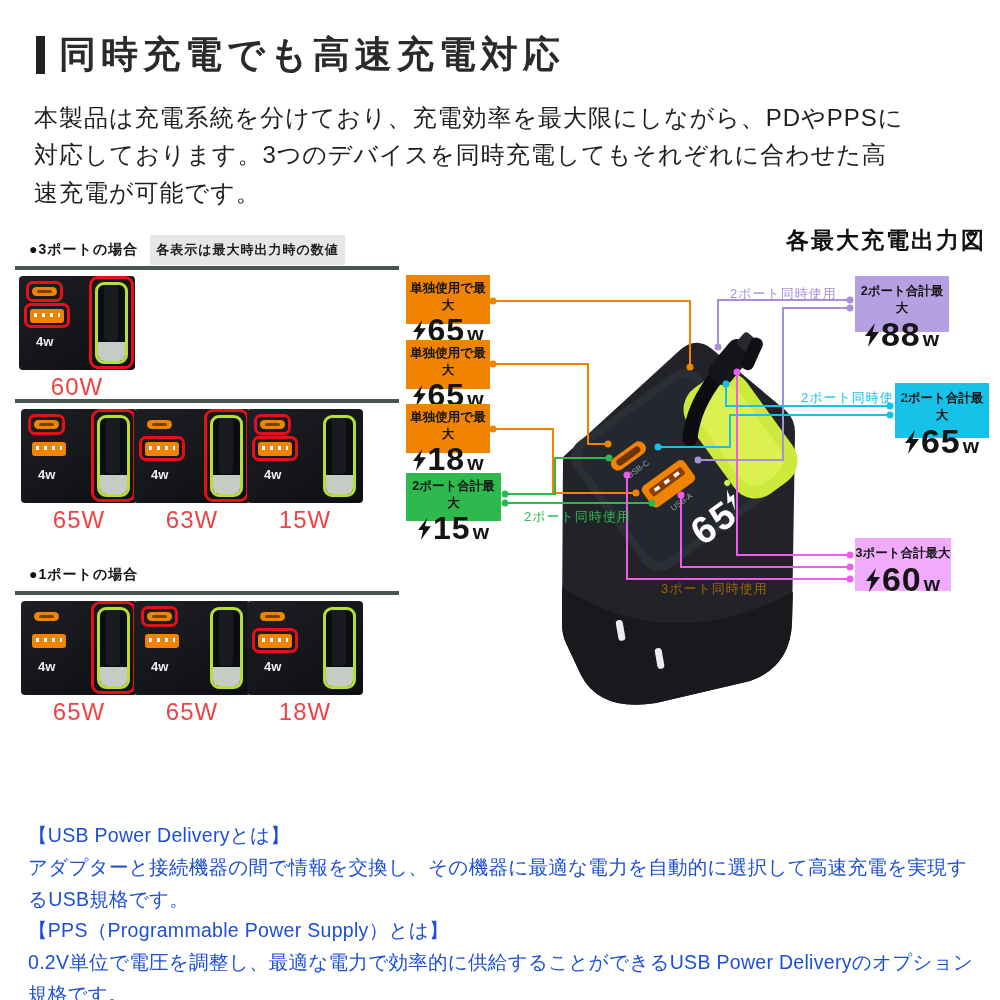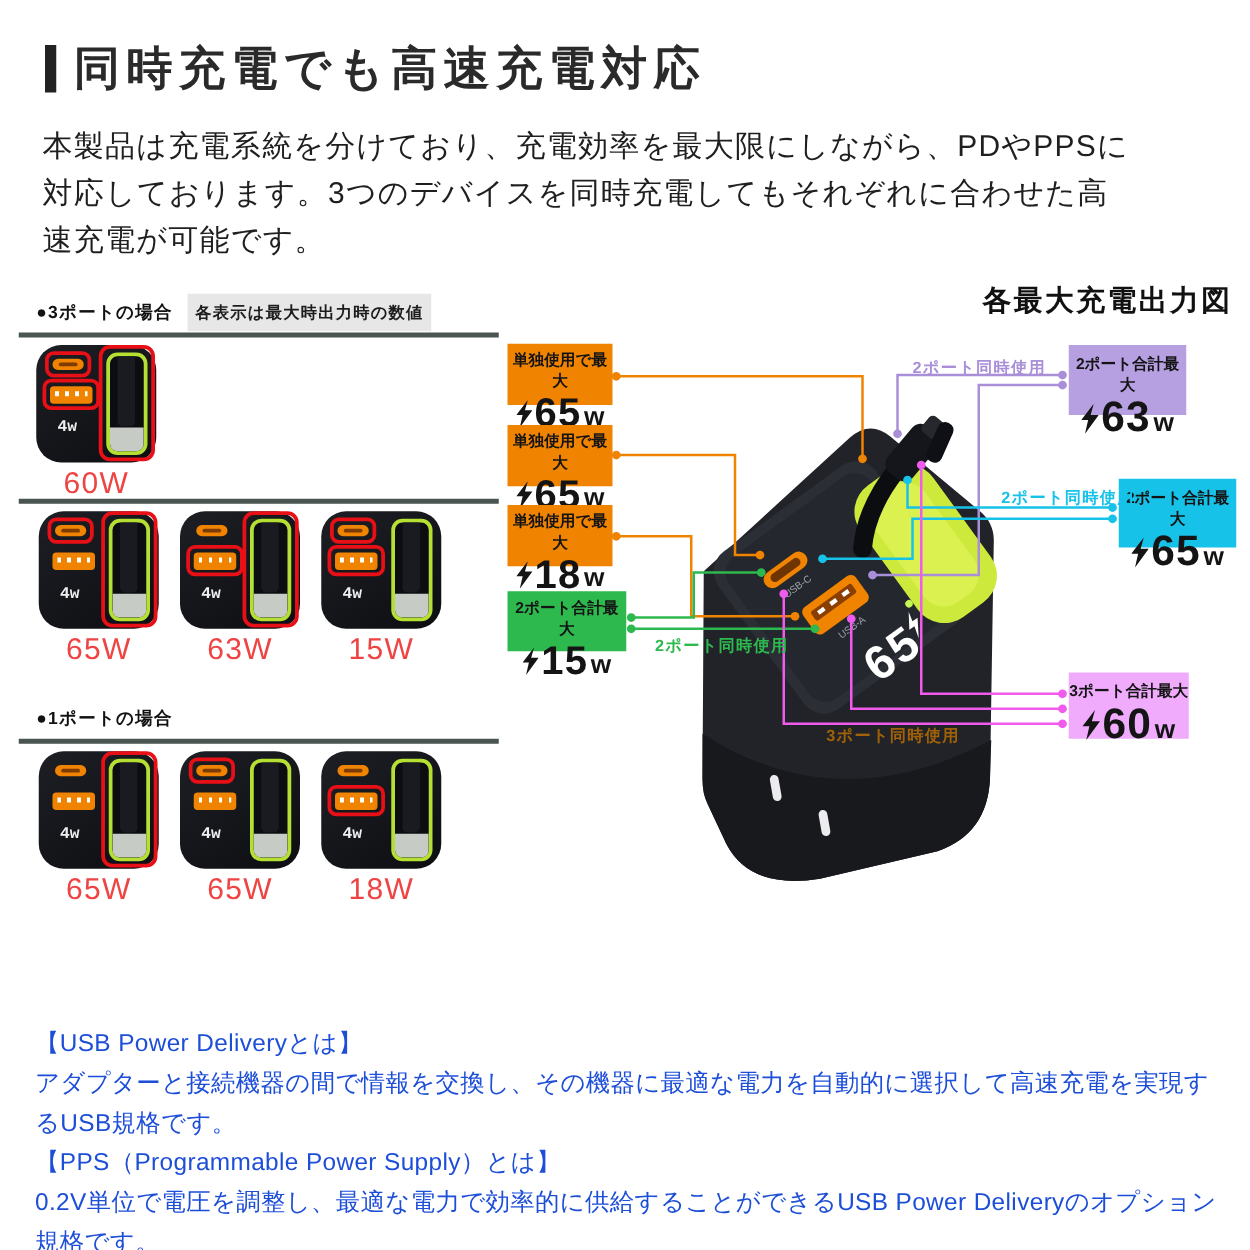--- a/index.html
+++ b/index.html
@@ -19,22 +19,22 @@
   .left-col { position:absolute; left:15px; top:238px; width:384px; }
   .sec { position:absolute; left:0; width:384px; }
   .sec-1 { top:0; } .sec-2 { top:157px; } .sec-3 { top:325px; }
   .sec-head { display:flex; align-items:center; gap:12px; height:24px; padding-left:14px; }
   .sec-title { font-size:14px; font-weight:700; color:#121212; letter-spacing:1px; }
   .sec-badge { background:#e7e7e7; color:#1d1d1d; font-size:13px; font-weight:600;
                padding:6px 6px; letter-spacing:1px; }
   .divider { height:4px; background:#4a5450; margin-top:4px; }
   .figrow { display:flex; gap:17px; padding-left:16px; margin-top:6px; }
   .fig { display:flex; flex-direction:column; align-items:center; width:96px; }
-  .dev { position:relative; width:96px; height:94px; border-radius:20px;
-         background:linear-gradient(145deg,#1d1f24,#0d0e12);font-family:Liberation Mono, monospace; }
+  .dev { position:relative; width:116px; height:94px; border-radius:4px;
+         background:linear-gradient(145deg,#1d1f24,#0d0e12); }
   .pc { position:absolute; left:13px; top:11px; width:25px; height:9px; border-radius:5px; background:#f08300; }
   .pc::after { content:""; position:absolute; left:5px; top:3px; width:15px; height:3px; border-radius:2px; background:#7e3c03; }
   .pa { position:absolute; left:11px; top:33px; width:34px; height:14px; border-radius:3px; background:#f08300; }
   .pa::after { content:""; position:absolute; left:4px; top:4px; width:26px; height:4px;
                background:repeating-linear-gradient(90deg,#ffffff 0 3px,rgba(0,0,0,0) 3px 8px); }
   .dev-logo { position:absolute; left:17px; top:58px; color:#efefef; font-weight:700; font-size:13px; letter-spacing:0; }
   .cable { position:absolute; right:7px; top:6px; width:33px; height:82px; border:3px solid #b5df33;
            border-radius:9px; background:#0c0d11; overflow:hidden; }
   .cable::before { content:""; position:absolute; left:6px; top:-2px; width:14px; height:58px;
                    background:#191b20; border-radius:4px; }
@@ -59,21 +59,21 @@
   .co-o1 { left:6px;  top:50px;  width:84px; height:49px; background:#f08300; }
   .co-o2 { left:6px;  top:115px; width:84px; height:49px; background:#f08300; }
   .co-o3 { left:6px;  top:179px; width:84px; height:49px; background:#f08300; }
   .co-g  { left:6px;  top:248px; width:95px; height:48px; background:#2eb94e; }
   .co-l  { left:455px; top:51px;  width:94px; height:56px; background:#b7a0e2; }
   .co-c  { left:495px; top:158px; width:94px; height:55px; background:#17c2e9; }
   .co-m  { left:455px; top:313px; width:96px; height:53px; background:#f0abfc; }
   .co-l .co-label, .co-c .co-label, .co-m .co-label { margin-top:7px; }
   .co-l .num, .co-c .num, .co-m .num { font-size:34px; }
 
-  .flabel { position:absolute; font-size:13px; font-weight:700; letter-spacing:1px; }
+  .flabel { position:absolute; font-size:13px; font-weight:400; letter-spacing:1px; }
   .fl-purple { left:330px; top:60px;  color:#a98fd8; }
   .fl-cyan   { left:401px; top:164px; color:#17c2e9; }
   .fl-green  { left:124px; top:283px; color:#2eb94e; }
   .fl-magenta{ left:261px; top:355px; color:#a16207; }
 
   
   .indicator-note { position:absolute; left:25px; top:735px; font-size:21px; line-height:1.5;
                     color:#f34c4c; white-space:pre-line; letter-spacing:0.5px; }
   .glossary { position:absolute; left:28px; top:820px; width:950px; font-size:19.5px;
               line-height:1.63; color:#1d4ed8; letter-spacing:0.3px; }
@@ -320,21 +320,21 @@
           <span class="num">15</span>
           <span class="unit">w</span>
         </div>
     </div>
     <div class="callout co-l">
       <div class="co-label">2ポート合計最大</div>
       <div class="co-value">
           <svg width="14" height="24" viewBox="0 0 14 24">
             <polygon points="10,0 0,13 5.5,13 3,24 14,9 7.5,9" fill="#141414"></polygon>
           </svg>
-          <span class="num">63</span>
+          <span class="num">88</span>
           <span class="unit">w</span>
         </div>
     </div>
     <div class="callout co-c">
       <div class="co-label">2ポート合計最大</div>
       <div class="co-value">
           <svg width="14" height="24" viewBox="0 0 14 24">
             <polygon points="10,0 0,13 5.5,13 3,24 14,9 7.5,9" fill="#141414"></polygon>
           </svg>
           <span class="num">65</span>

